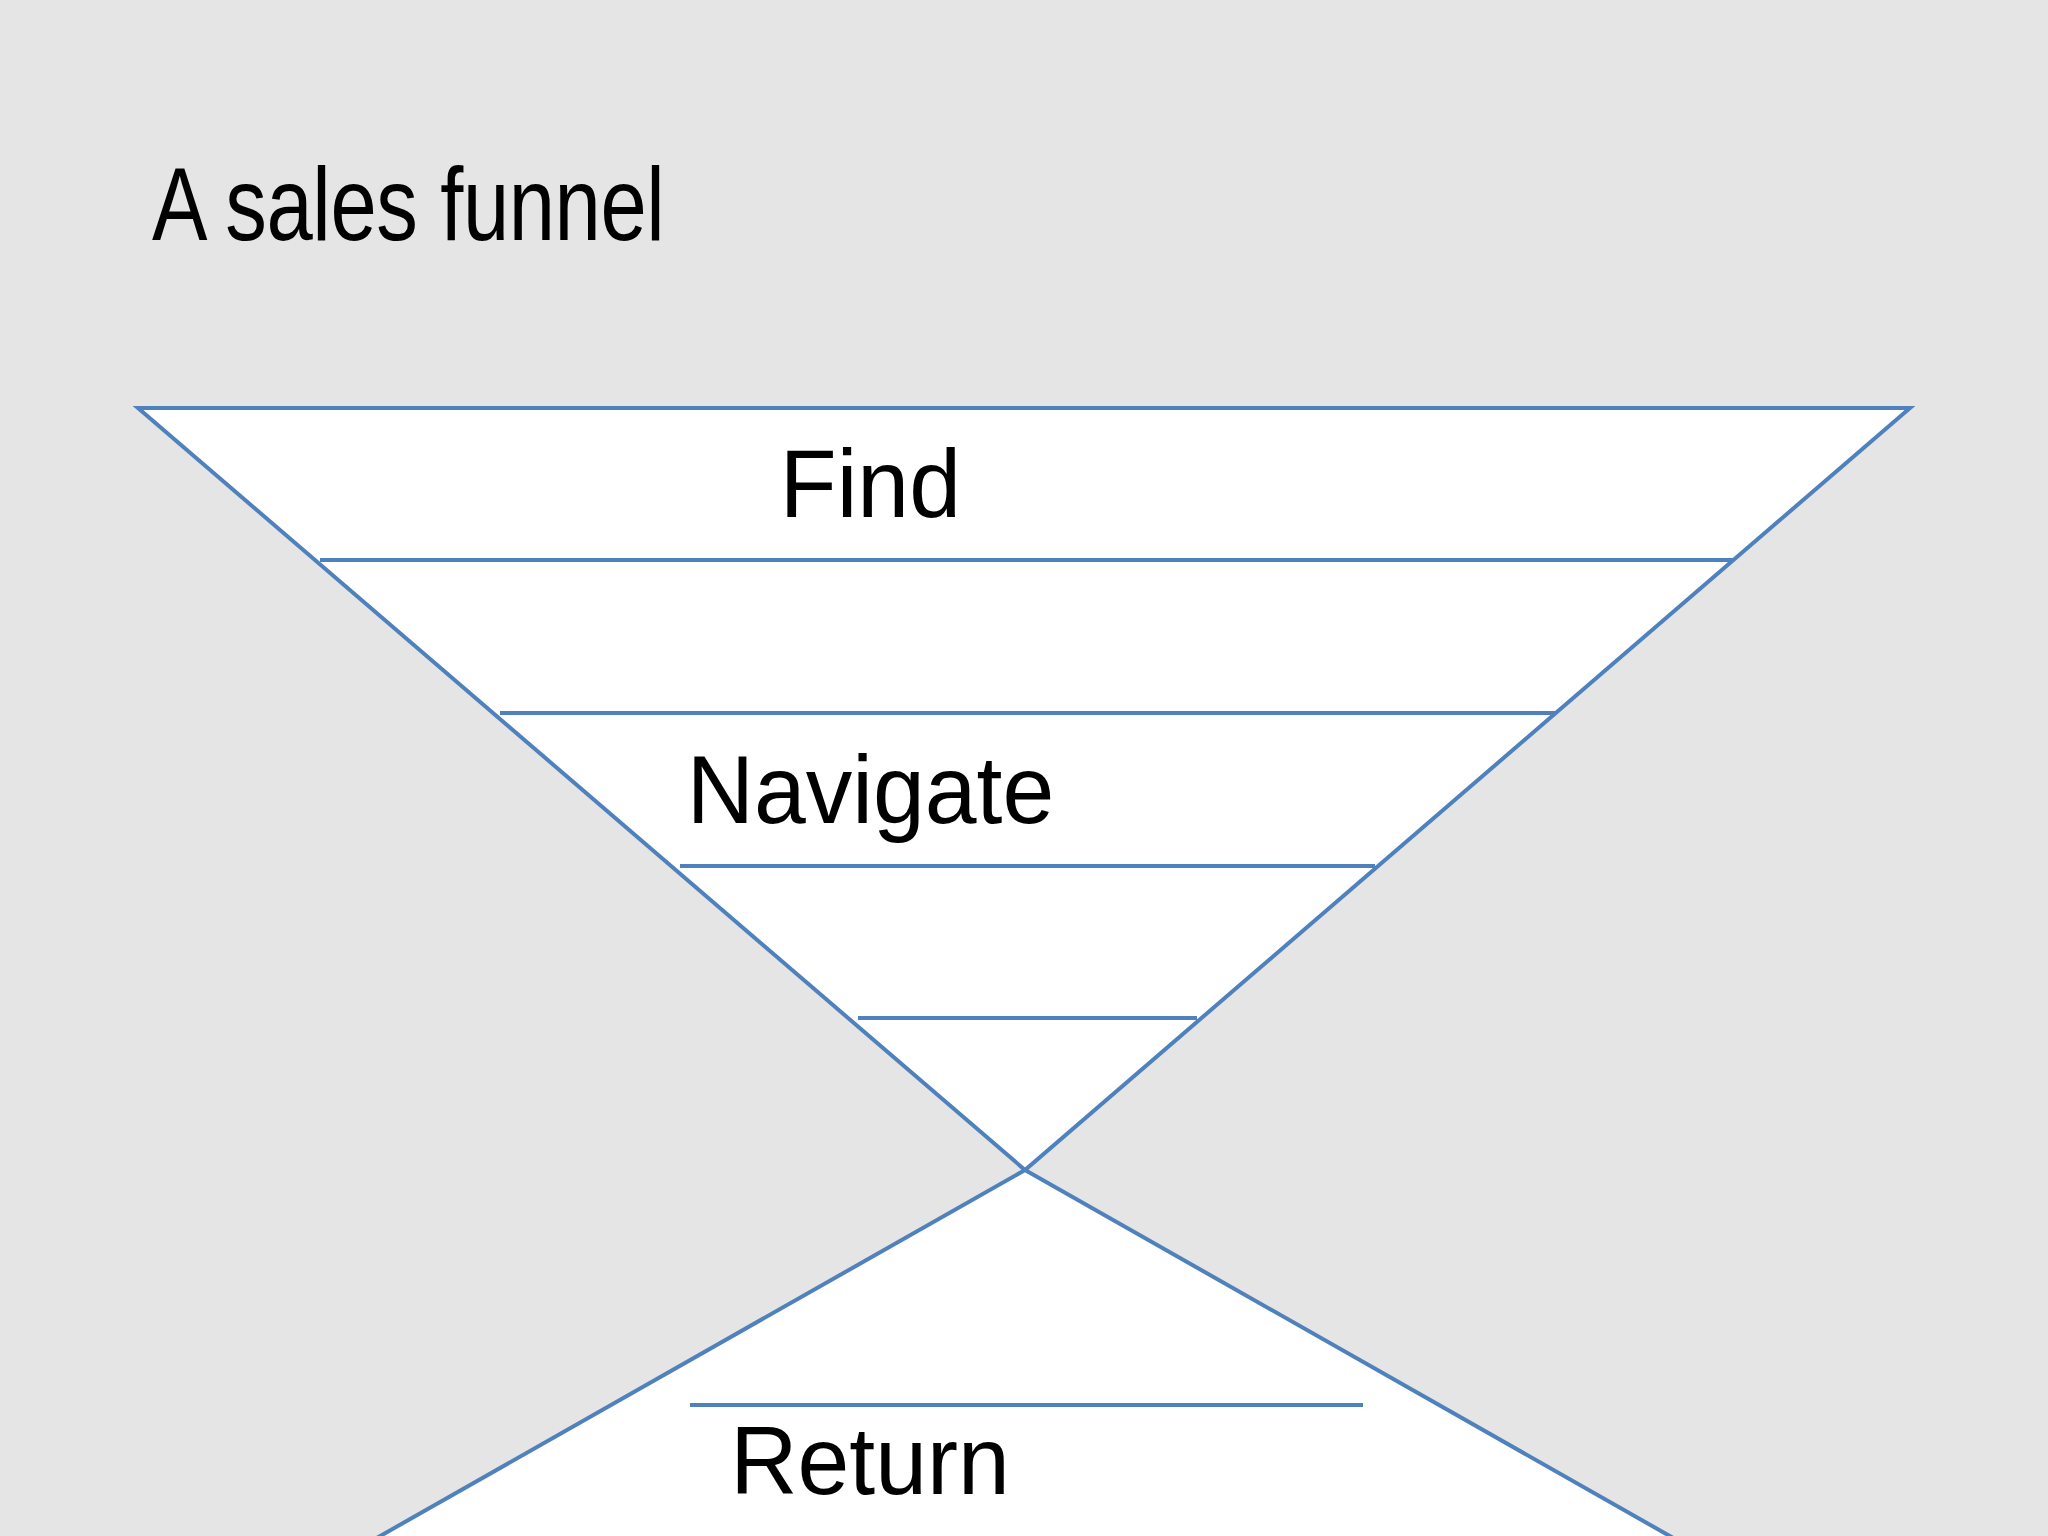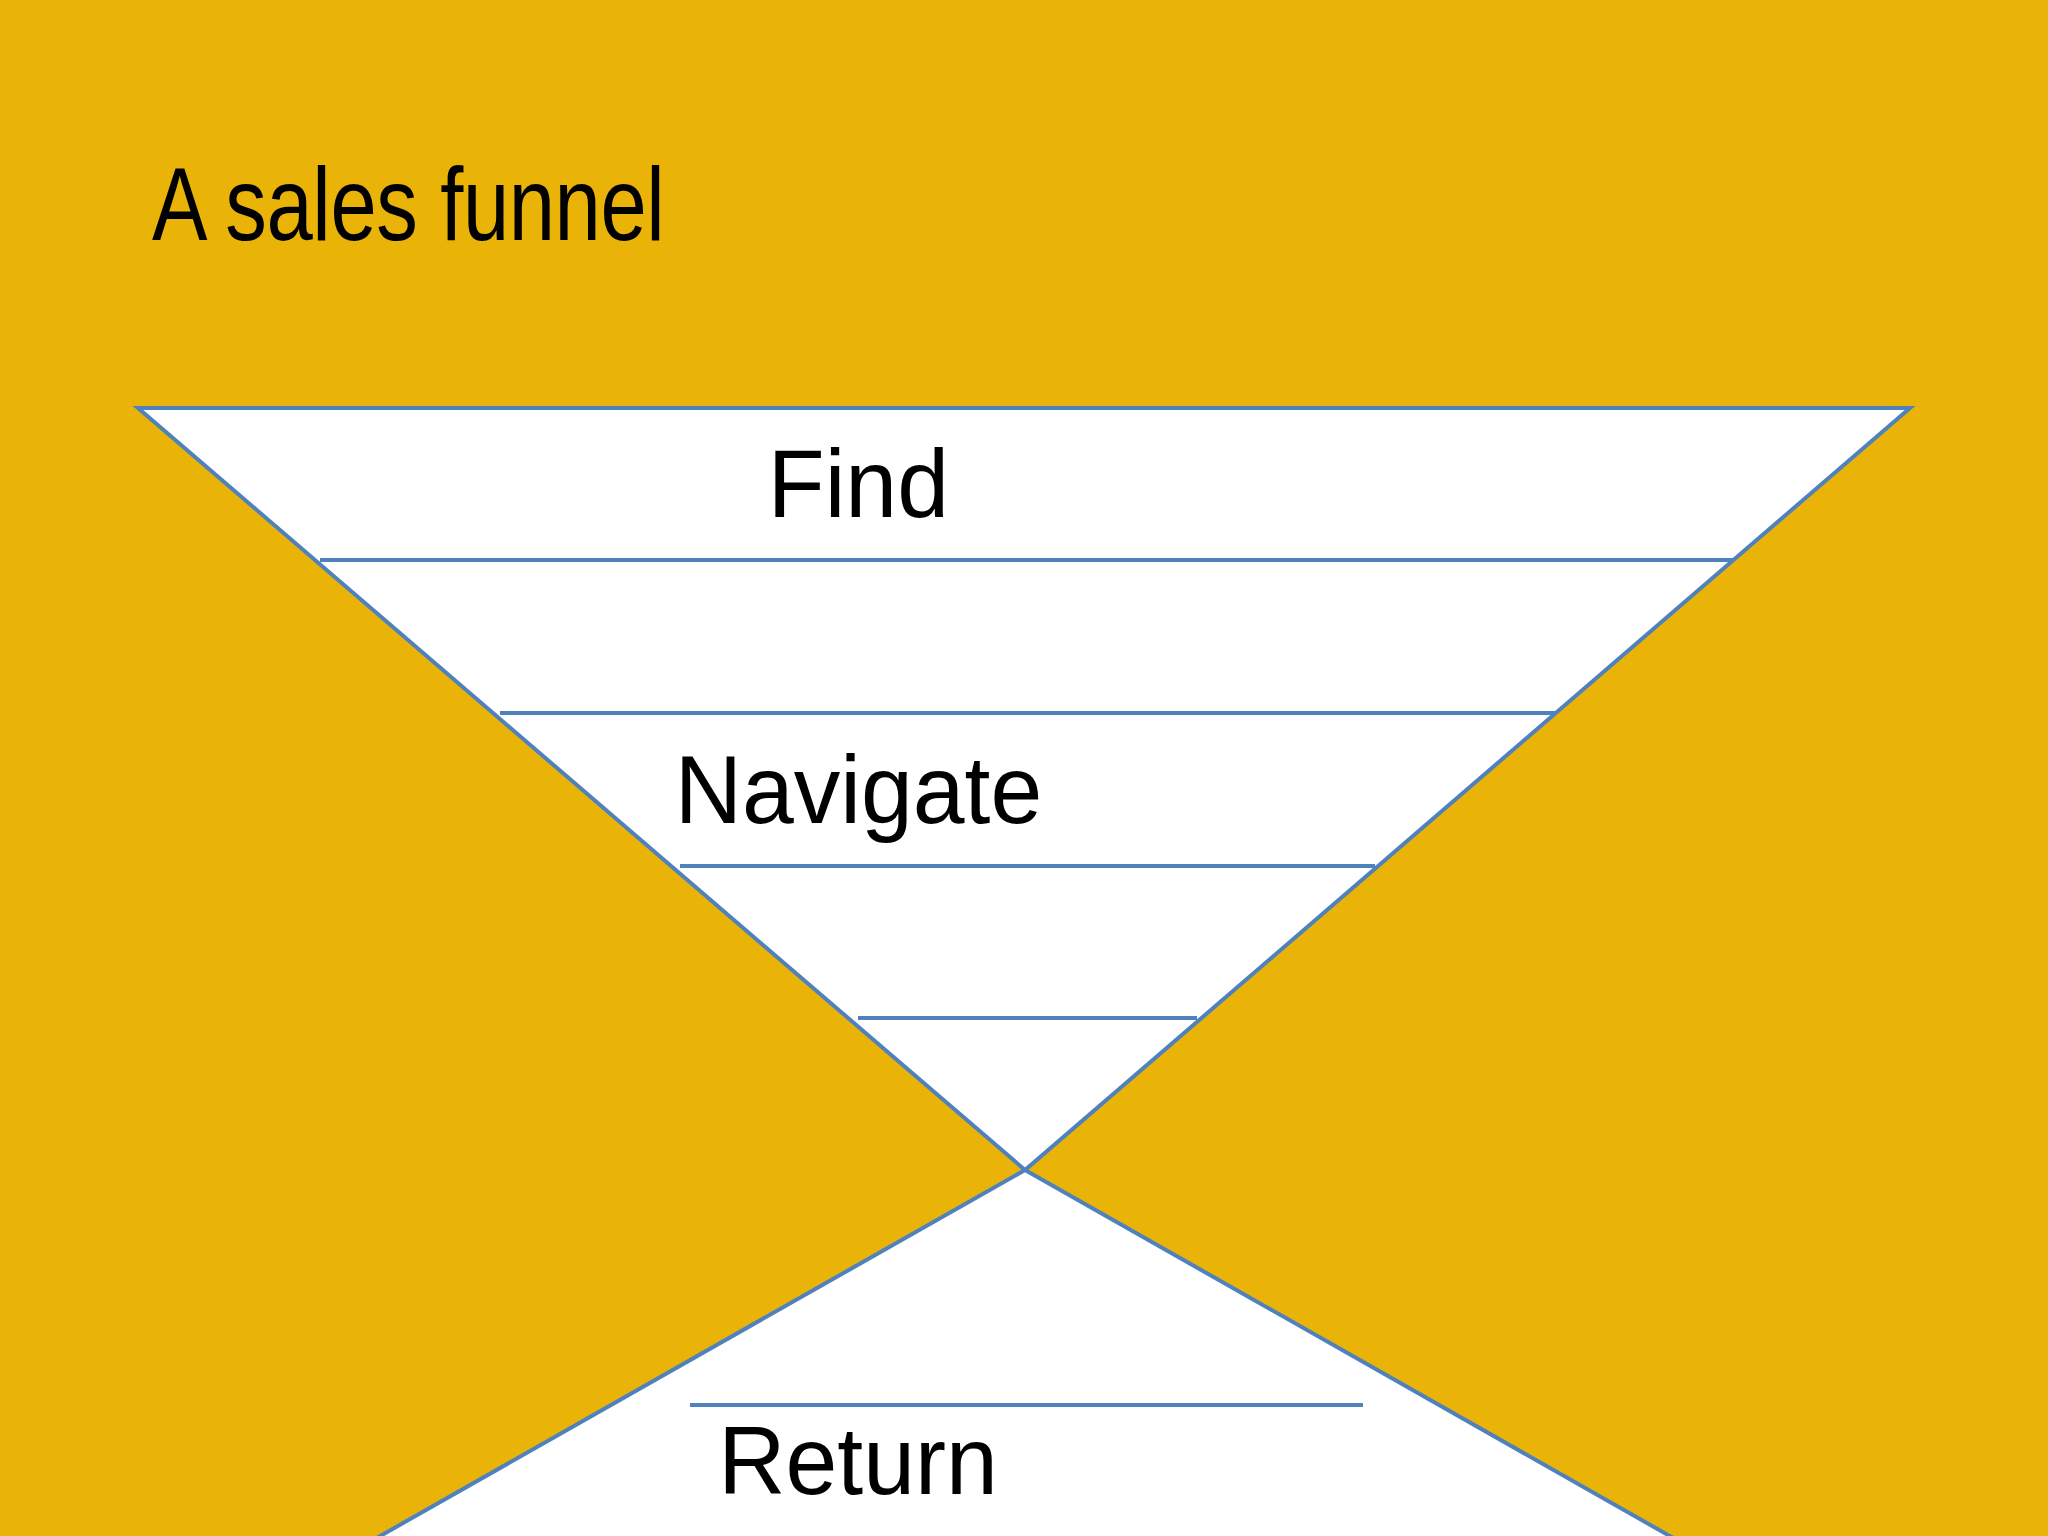--- a/index.html
+++ b/index.html
@@ -11,21 +11,21 @@
   body {
     width: 2048px;
     height: 1536px;
     overflow: hidden;
     font-family: "Liberation Sans", sans-serif;
   }
   #slide {
     position: relative;
     width: 2048px;
     height: 1536px;
-    background: #eab308;
+    background: #e5e5e5;
     overflow: hidden;
   }
   #slide-title {
     position: absolute;
     left: 152px;
     top: 150px;
     font-family: "Liberation Sans Narrow", "Liberation Sans", sans-serif;
     font-size: 104px;
     font-weight: 400;
     line-height: 1.05;
@@ -38,21 +38,21 @@
   #funnel-graphic {
     position: absolute;
     left: 0;
     top: 0;
     width: 2048px;
     height: 1536px;
   }
   .funnel-label {
     position: absolute;
     width: 1644px;
-    left: 0;
+    left: 12px;
     text-align: center;
     color: #000000;
     font-family: "Liberation Sans", sans-serif;
     font-size: 96px;
     font-weight: 400;
     line-height: 1;
     white-space: nowrap;
     pointer-events: none;
     padding-left: 36px;
   }

